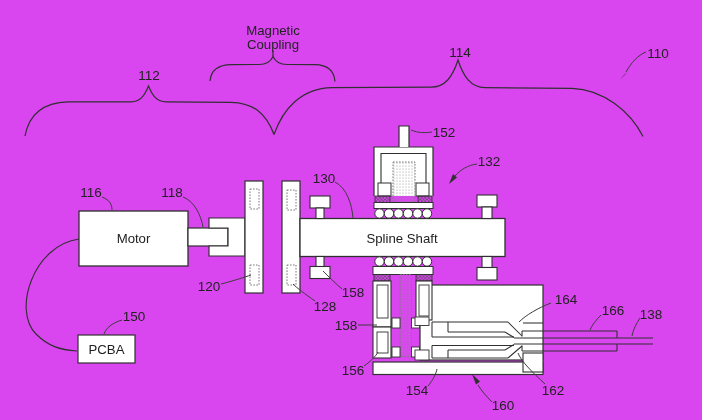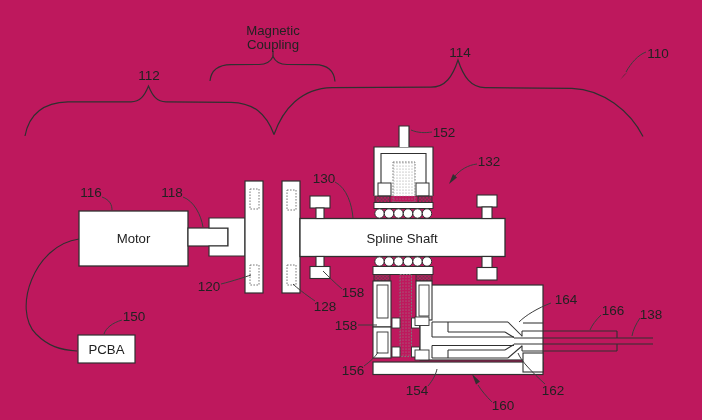--- a/index.html
+++ b/index.html
@@ -1,16 +1,16 @@
 <!DOCTYPE html>
 <html><head>
 <meta charset="utf-8">
 <style>
   html,body{margin:0;padding:0;background:#fff;}
-  #stage{position:relative;width:702px;height:420px;background:#be185d;overflow:hidden;
+  #stage{position:relative;width:702px;height:420px;background:#d946ef;overflow:hidden;
          font-family:"Liberation Sans", sans-serif;}
   svg{display:block}
   text{font-family:"Liberation Sans", sans-serif;fill:#222;}
   .ref{font-size:13.5px;}
   .comp{font-size:13.2px;}
 </style>
 </head>
 <body>
 
 <div id="stage">

